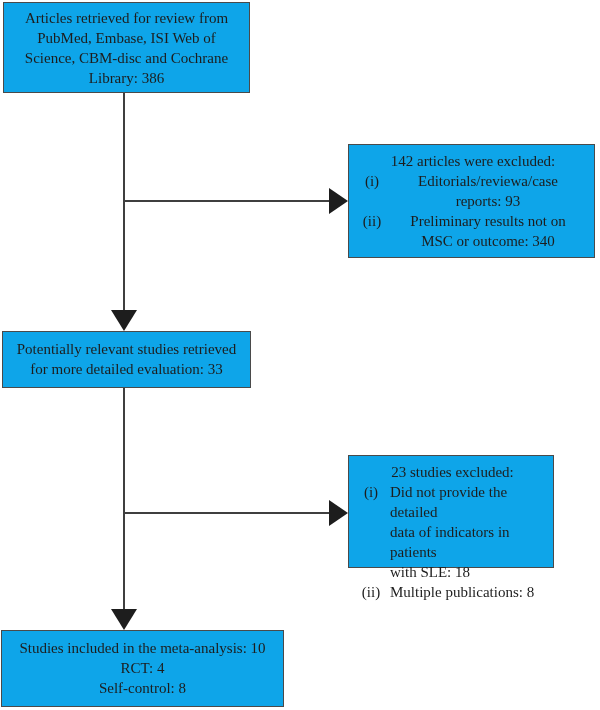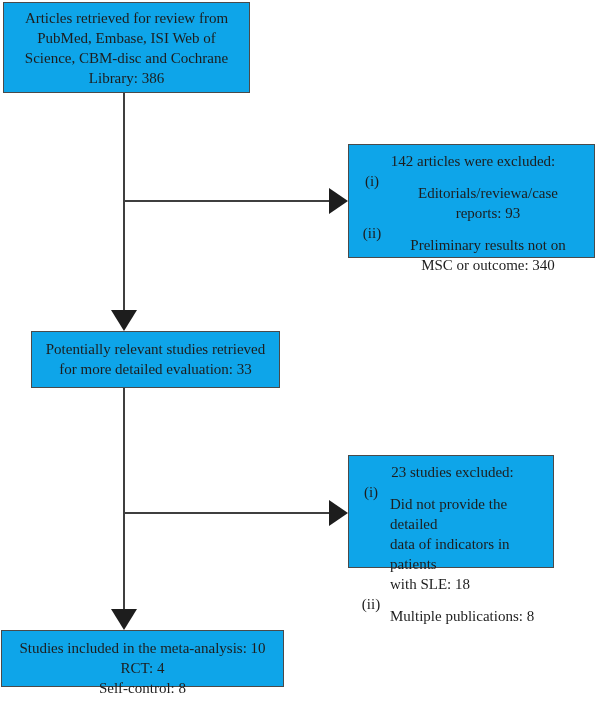--- a/index.html
+++ b/index.html
@@ -22,27 +22,27 @@
     background: #0ea5e9;
     border: 1.5px solid #4a4a4a;
     font-size: 15px;
     line-height: 20px;
   }
   .pre { white-space: pre-line; }
   .center { text-align: center; }
 
   .top-box    { left: 3px;   top: 2px;   width: 247px; height: 91px;  padding-top: 5px; }
   .excl1-box  { left: 348px; top: 144px; width: 247px; height: 114px; padding: 6px 5px 0 8px; }
-  .mid-box    { left: 2px;   top: 331px; width: 249px; height: 57px;  padding-top: 7px; margin-left: 29px; }
+  .mid-box    { left: 2px;   top: 331px; width: 249px; height: 57px;  padding-top: 7px; }
   .excl2-box  { left: 348px; top: 455px; width: 206px; height: 113px; padding: 6px 3px 0 6px; }
-  .bottom-box { left: 1px;   top: 630px; width: 283px; height: 57px;  padding-top: 7px; }
+  .bottom-box { left: 1px;   top: 630px; width: 283px; height: 77px;  padding-top: 7px; }
 
   .list-item { display: flex; align-items: flex-start; }
   .marker { flex: 0 0 30px; text-align: center; }
-  .item-text { flex: 1 1 auto; margin-top: 12px; }
+  .item-text { flex: 1 1 auto; }
   .excl2-box .marker { flex-basis: 32px; }
   .excl2-box .item-text { text-align: left; padding-left: 3px; }
 
   .line {
     position: absolute;
     background: #3f3f3f;
   }
   .vline { width: 1.5px; }
   .hline { height: 1.5px; }
   .vline1 { left: 123px; top: 93px;  height: 218px; }

